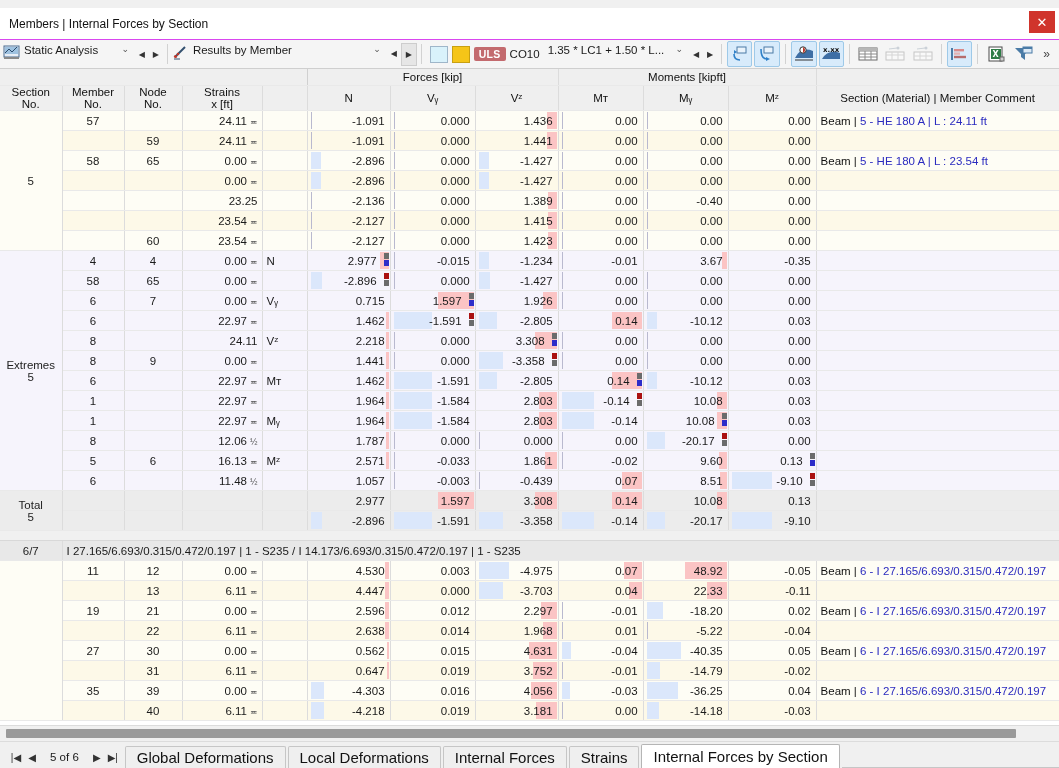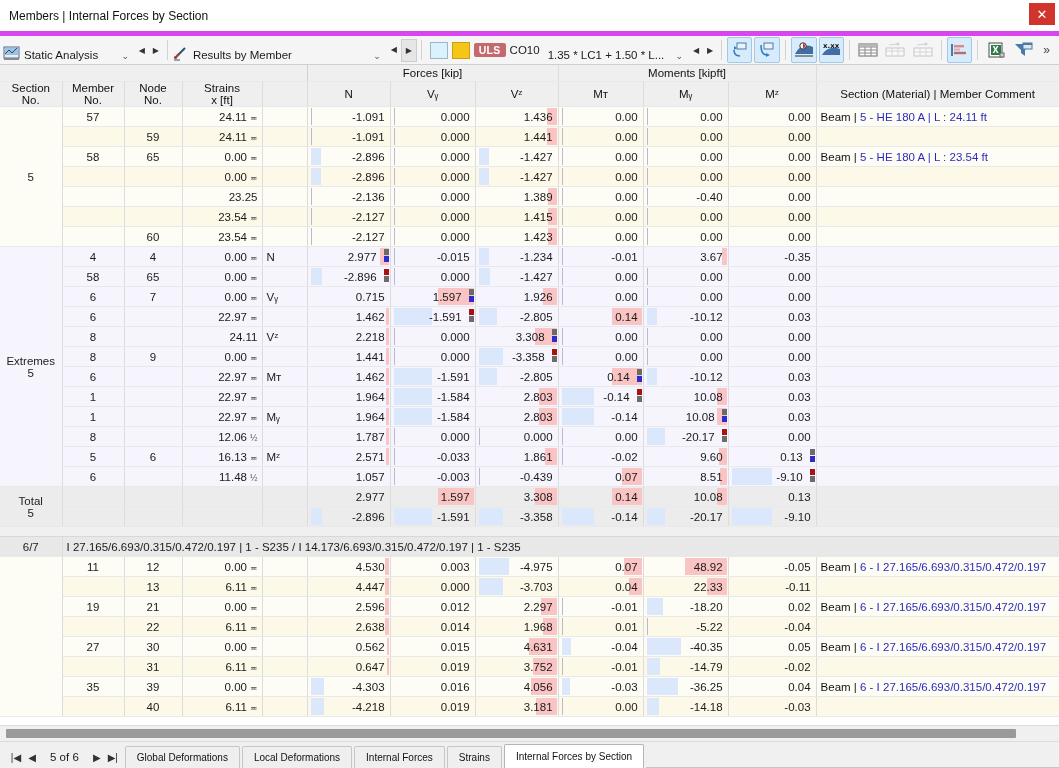--- a/index.html
+++ b/index.html
@@ -4,34 +4,34 @@
 <style>
   html,body{margin:0;padding:0;}
   body{
     width:1059px;height:768px;overflow:hidden;
     font-family:"Liberation Sans", sans-serif;
     font-size:11.5px;color:#1a1a1a;background:#f0f0f0;
   }
   .app{width:1059px;height:768px;display:flex;flex-direction:column;background:#f0f0f0;position:relative;}
 
   
-  .titlebar{height:31px;background:#ffffff;border-bottom:5px solid #d946ef;
-    display:flex;align-items:center;position:relative;}
+  .titlebar{height:31px;background:#ffffff;border-bottom:1px solid #d946ef;
+    display:flex;align-items:center;position:relative;margin-top:8px;}
   .titlebar .title{padding-left:9px;font-size:12px;color:#111;}
   .closebtn{position:absolute;right:4px;top:3px;width:26px;height:22px;background:#d0342c;
     color:#fff;display:flex;align-items:center;justify-content:center;font-size:13px;line-height:1;cursor:pointer;}
 
   
   .menubar{height:21px;background:#f5f5f5;border-bottom:1px solid #e2e2e2;display:flex;align-items:center;padding-left:6px;}
   .menubar .mi{padding:2px 8px;font-size:11.5px;color:#111;cursor:default;}
 
   
   .toolbar{height:28px;background:#f5f5f5;border-bottom:1px solid #cfcfcf;display:flex;align-items:center;padding:0 3px;}
   .tsep{width:1px;height:20px;background:#d2d2d2;margin:0 4px;}
-  .combo{display:flex;align-items:flex-end;height:21px;}
+  .combo{display:flex;align-items:flex-start;height:21px;}
   .combo .cicon{width:17px;height:16px;margin-right:4px;flex:0 0 auto;}
   .combo .ctext{font-size:11.5px;white-space:nowrap;}
   .combo .carrow{margin-left:auto;padding:0 6px 0 10px;color:#555;font-size:9px;}
   .spin{display:flex;}
   .spinbtn{width:14px;height:21px;display:flex;align-items:center;justify-content:center;
     font-size:8px;color:#333;cursor:pointer;}
   .spinbtn.raised{background:#e6e6e6;border:1px solid #cdcdcd;}
   .swatch{width:16px;height:15px;border:1px solid #9fb6c9;}
   .uls{background:#c36a6e;color:#fff;font-size:10.5px;font-weight:bold;padding:1px 5px;border-radius:2px;letter-spacing:.3px;}
   .tbtn{width:25px;height:24px;margin:0 1px;display:flex;align-items:center;justify-content:center;cursor:pointer;border:1px solid transparent;border-radius:2px;}
@@ -81,21 +81,21 @@
 
   
   .hscroll{height:15px;background:#f0f0f0;border-top:1px solid #dcdcdc;display:flex;align-items:center;padding:0 2px;}
   .hscroll .thumb{height:9px;background:#9a9a9a;border-radius:1px;}
 
   
   .tabbar{height:26px;background:#f0f0f0;display:flex;align-items:flex-end;padding-left:4px;border-top:1px solid #dcdcdc;}
   .nav{display:flex;align-items:center;height:22px;padding:0 4px;}
   .nav .nb{width:16px;text-align:center;font-size:10px;color:#333;cursor:pointer;}
   .nav .pg{font-size:11.5px;padding:0 10px;}
-  .tab{height:21px;line-height:21px;padding:0 11px;margin-right:2px;font-size:10px;
+  .tab{height:21px;line-height:21px;padding:0 11px;margin-right:2px;font-size:15px;
     background:#efefef;border:1px solid #c6c6c6;border-bottom:none;border-radius:2px 2px 0 0;cursor:pointer;color:#111;}
   .tab.active{background:#ffffff;border-color:#b5b5b5;height:23px;line-height:23px;font-weight:normal;}
   .tabfill{flex:1;border-bottom:1px solid #c6c6c6;height:21px;}
 </style>
 </head>
 <body>
 
 <div class="app">
 
   <div class="titlebar">

